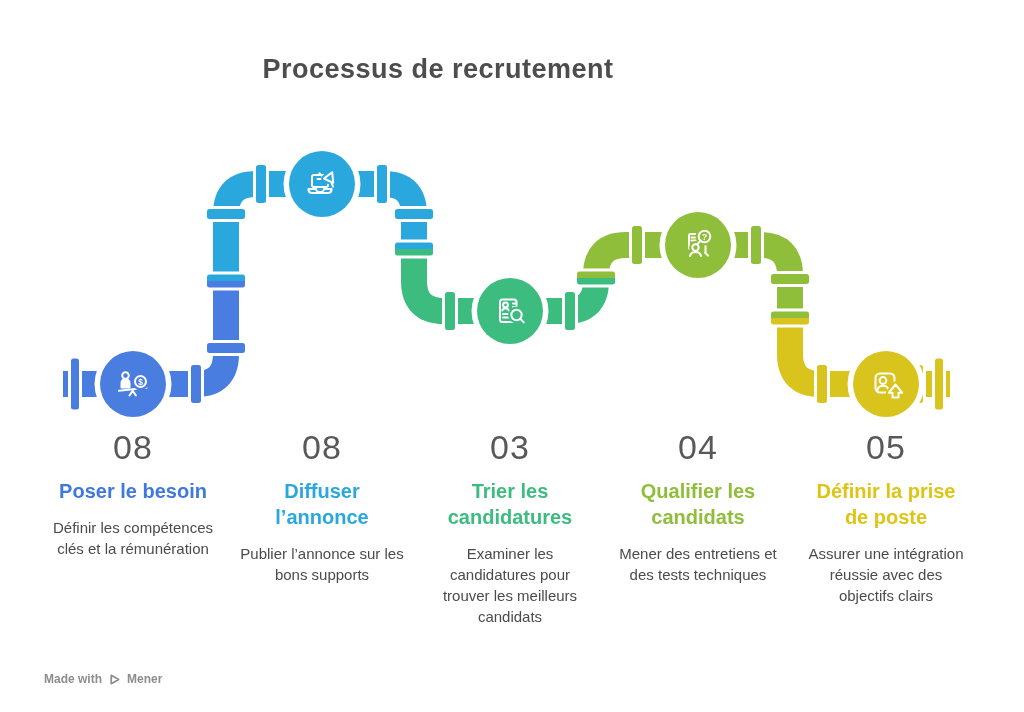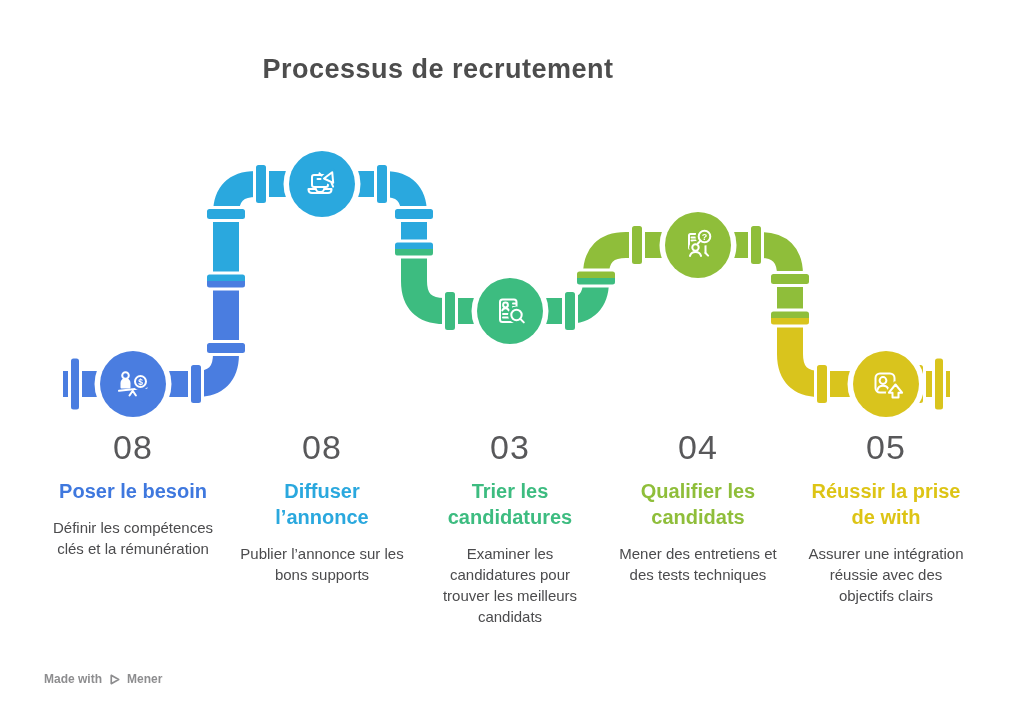--- a/index.html
+++ b/index.html
@@ -200,21 +200,21 @@
   </div>
 
   <div class="col c4">
     <div class="num">04</div>
     <div class="heading">Qualifier les candidats</div>
     <div class="desc">Mener des entretiens et des tests techniques</div>
   </div>
 
   <div class="col c5">
     <div class="num">05</div>
-    <div class="heading">Réussir la prise de with</div>
+    <div class="heading">Définir la prise de poste</div>
     <div class="desc">Assurer une intégration réussie avec des objectifs clairs</div>
   </div>
 
   <div class="watermark">
     <span>Made with</span>
     <svg class="wm-logo" width="13" height="13" viewBox="0 0 14 14">
       <path d="M3.5,2.5 L11.5,7 L3.5,11.5 z" fill="none" stroke="#8d8d8f" stroke-width="1.8" stroke-linejoin="round"></path>
     </svg>
     <span>Mener</span>
   </div>

